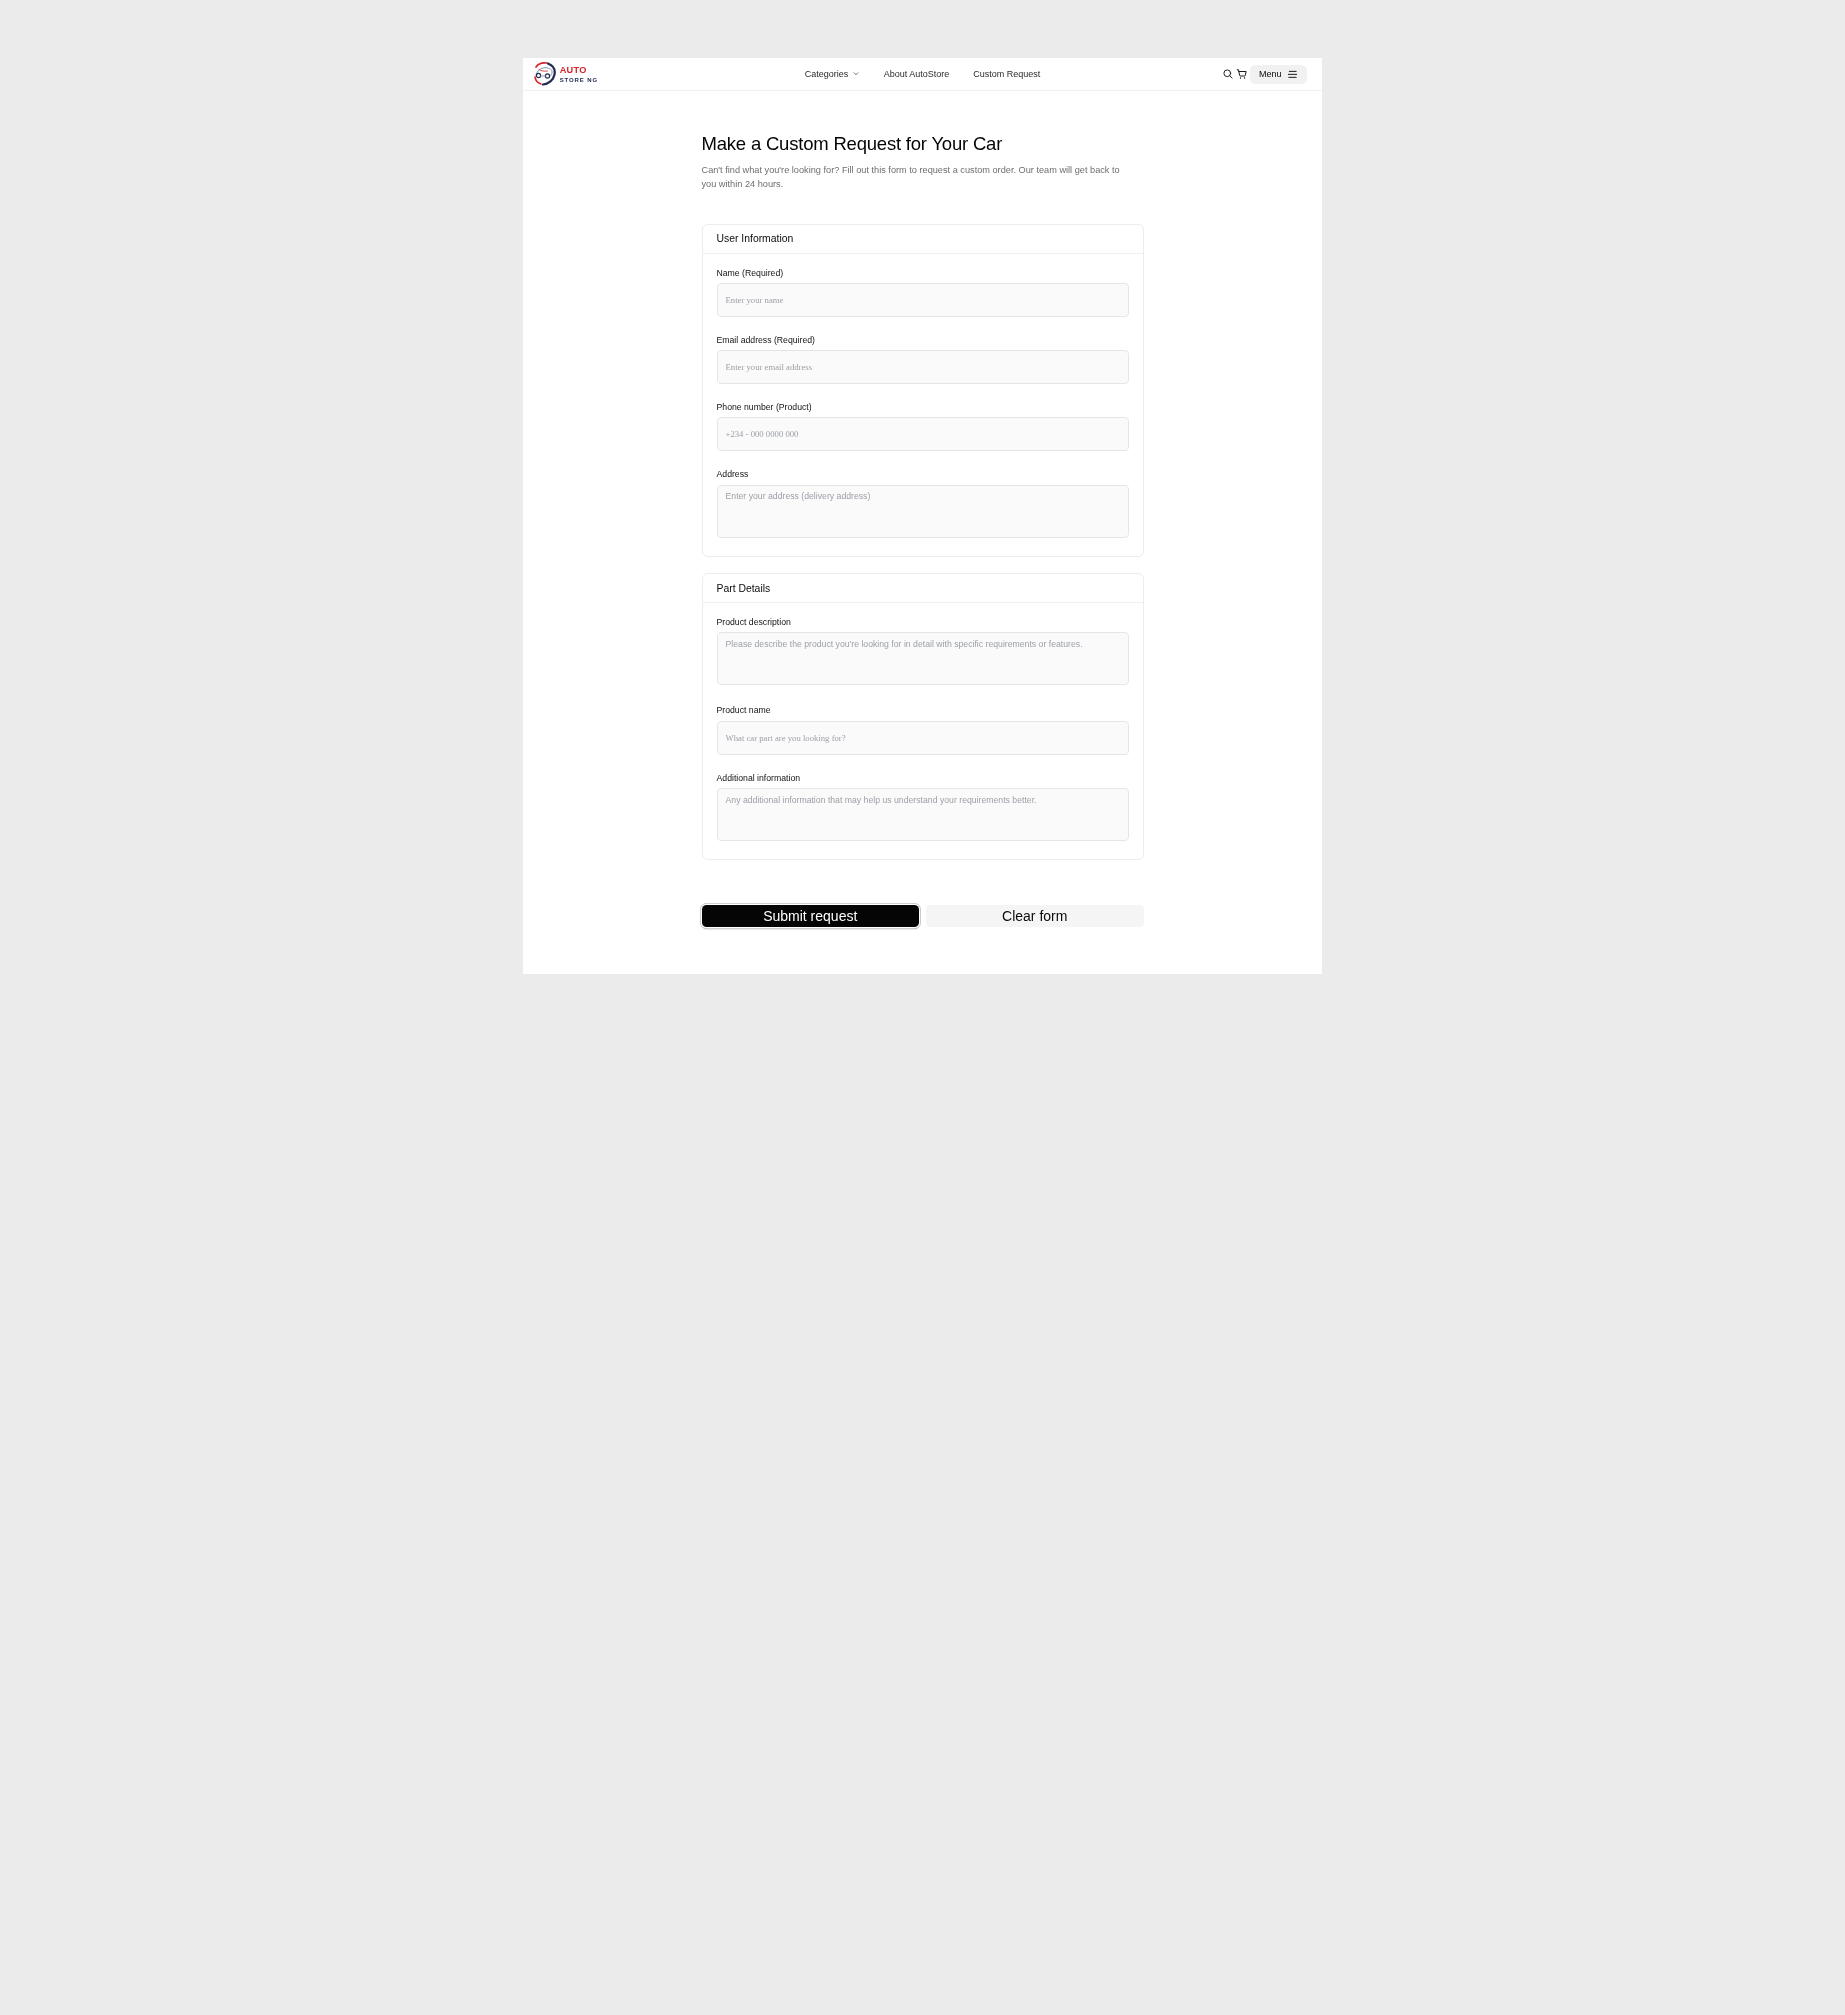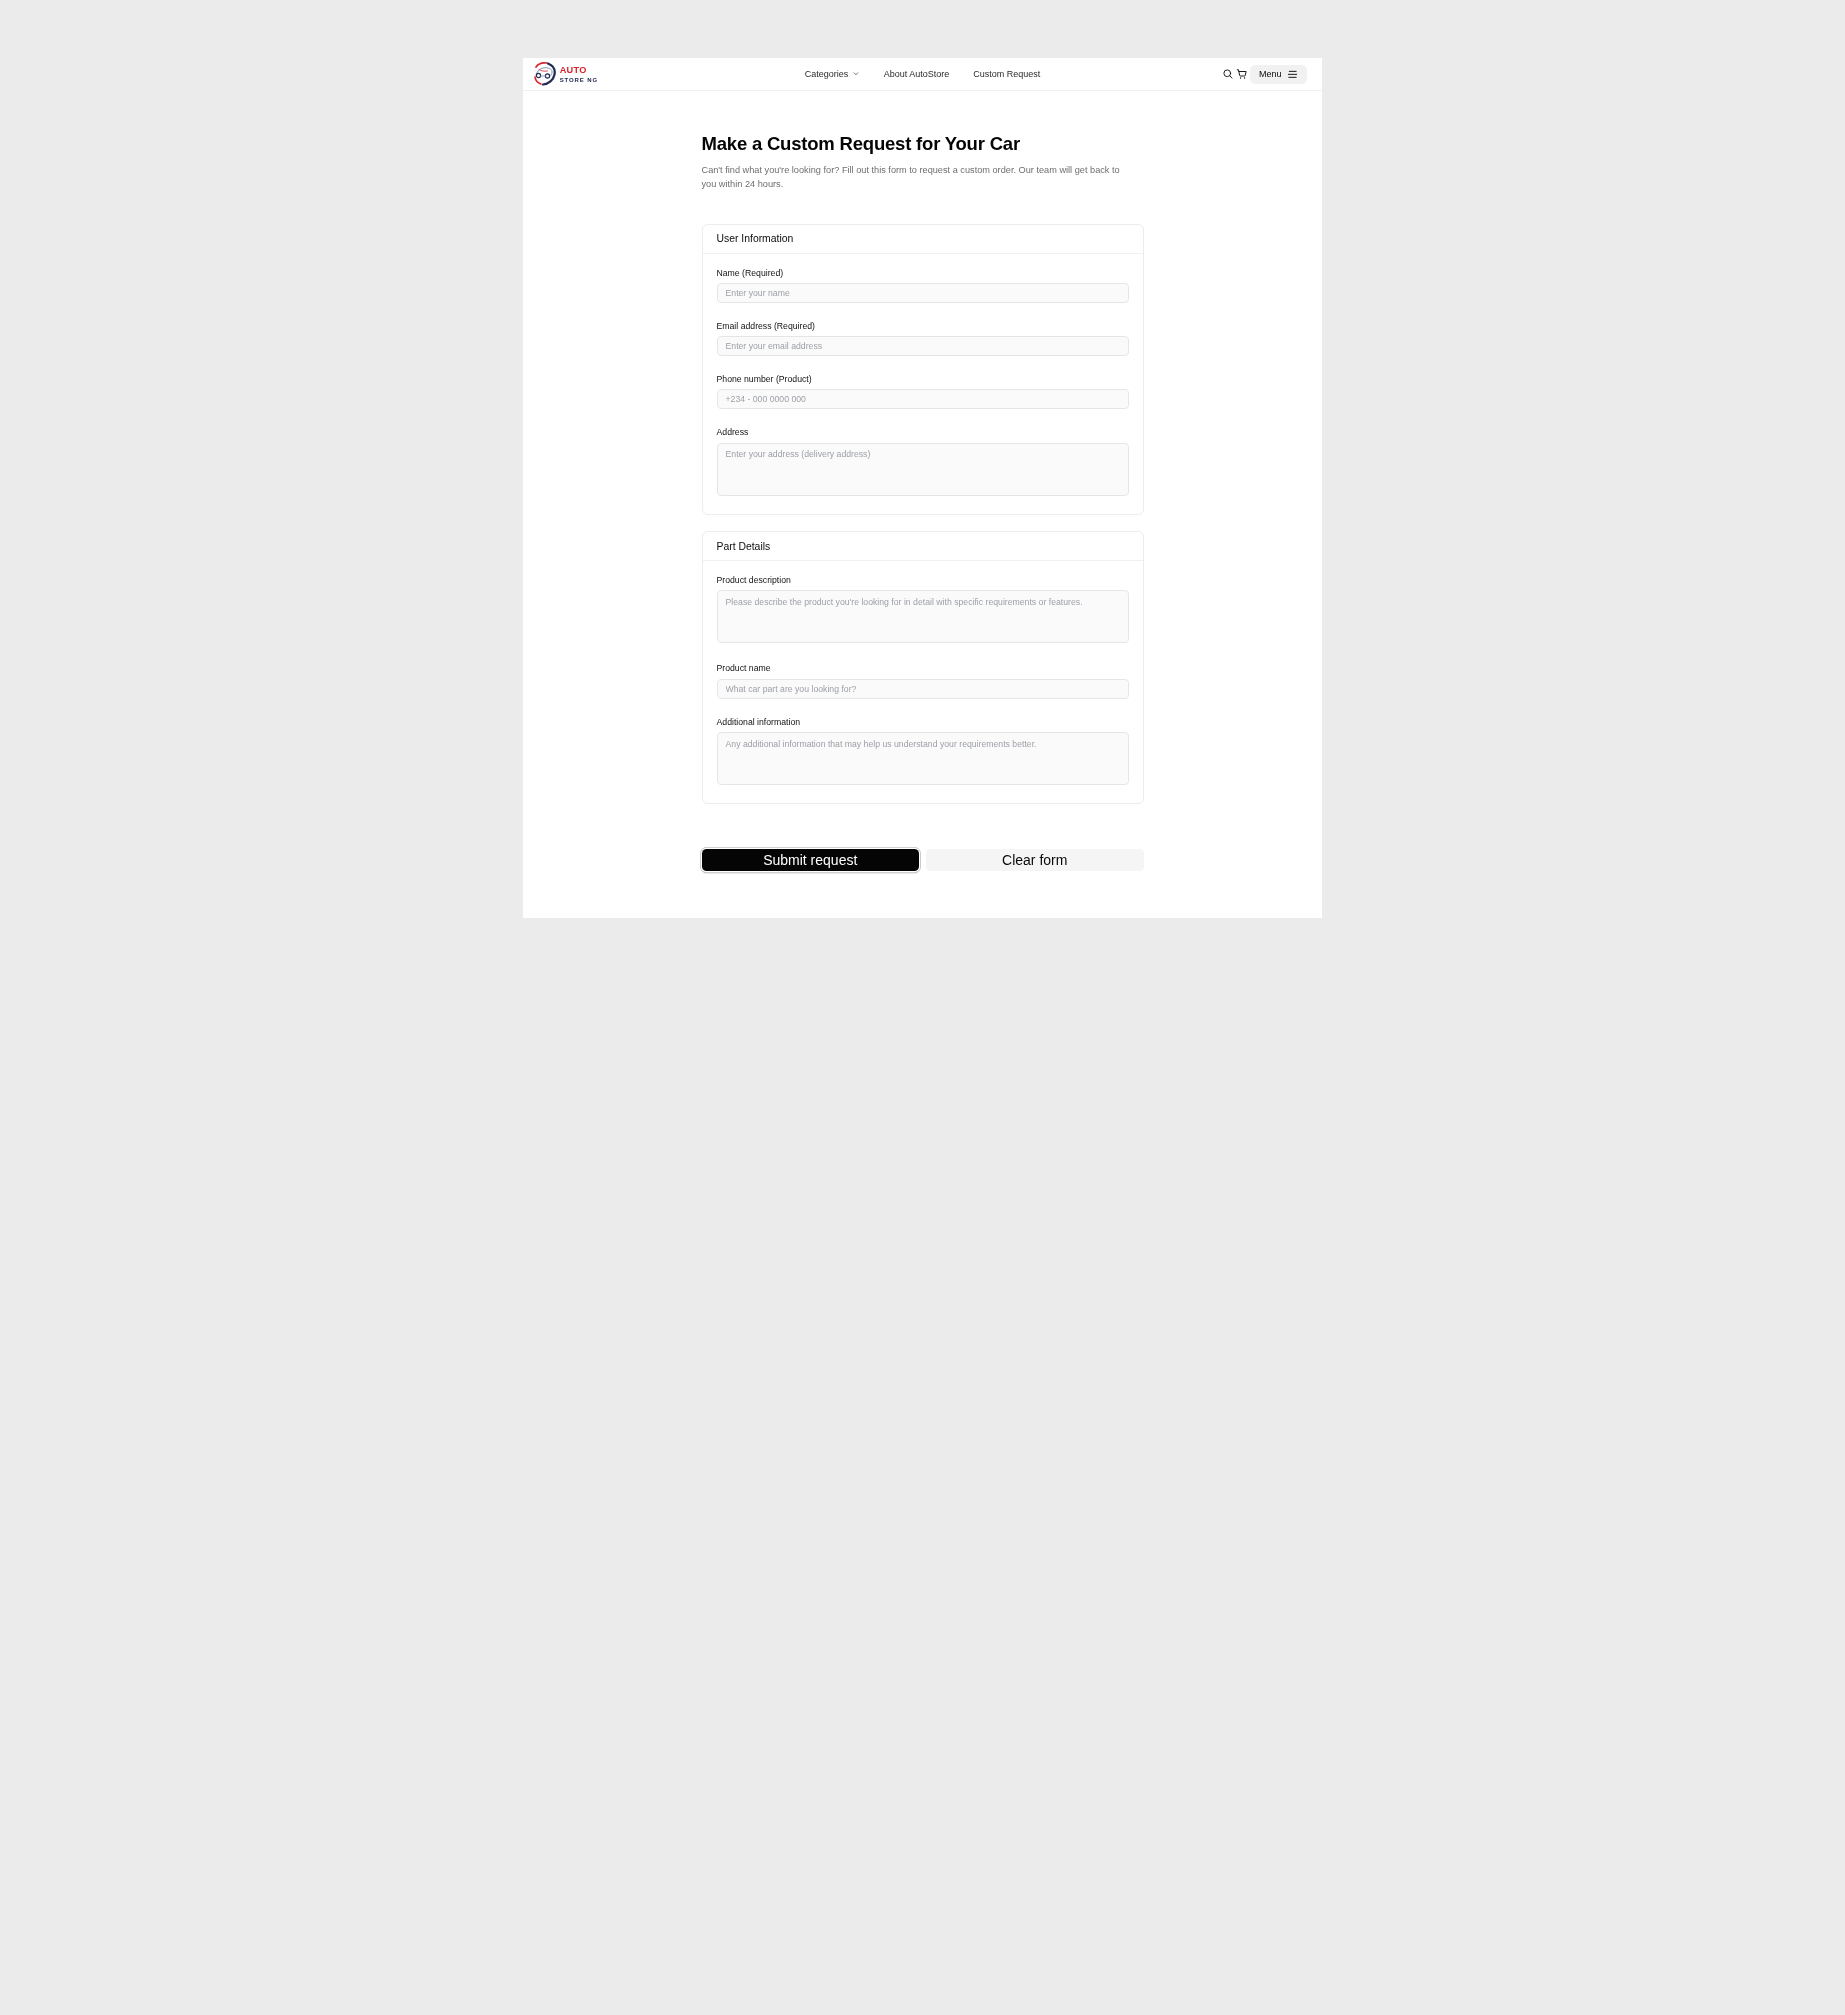--- a/index.html
+++ b/index.html
@@ -48,21 +48,21 @@
   .header-right { margin-left: auto; display: flex; align-items: center; }
   .icon-btn { background: none; border: none; cursor: pointer; display: flex; align-items: center; color: #111; padding: 1.2px; }
   .menu-btn {
     display: flex; align-items: center; gap: 5.8px;
     background: #f1f1f1; border: none; border-radius: 5.2px;
     height: 19px; padding: 0 8.7px; margin-left: 1.2px;
     font-size: 9px; font-family: inherit; color: #0a0a0a; cursor: pointer;
   }
   
   .main { width: 442px; margin: 0 auto; }
-  .page-title { margin-top: 42px; font-size: 18.5px; font-weight: 700; letter-spacing: -0.2px; color: #050505; }
+  .page-title { margin-top: 42px; font-size: 18.5px; font-weight: 400; letter-spacing: -0.2px; color: #050505; }
   .page-subtitle { margin-top: 8px; font-size: 9.2px; line-height: 1.55; color: #6e6e6e; max-width: 427px; }
   .card {
     margin-top: 32px;
     border: 0.6px solid #ececec;
     border-radius: 5.8px;
     background: #fff;
   }
   .card + .card { margin-top: 16px; }
   .card-header { padding: 8.7px 14px; border-bottom: 0.6px solid #f0f0f0; }
   .card-title { font-size: 10.4px; font-weight: 500; color: #0c0c0c; }
@@ -72,21 +72,21 @@
   .field-label { display: block; font-size: 8.7px; color: #121212; margin-bottom: 5.2px; }
   .text-input, .text-area {
     width: 100%;
     background: #fafafa;
     border: 0.6px solid #e5e5e5;
     border-radius: 4.6px;
     font-family: inherit;
     font-size: 8.7px;
     color: #111;
   }
-  .text-input { height: 20px; padding: 0 8px; }
+  .text-input { height: 34px; padding: 0 8px; font-family: Liberation Serif, serif; }
   .text-area { height: 53px; padding: 5.8px 8px; resize: none; }
   .text-input::placeholder, .text-area::placeholder { color: #9b9fa6; opacity: 1; }
   
   .actions { display: flex; gap: 7px; margin-top: 45px; }
   .btn {
     flex: 1; height: 22px; border-radius: 4.6px;
     font-family: inherit; font-size: 14px; cursor: pointer;
     display: flex; align-items: center; justify-content: center;
   }
   .btn-submit {

